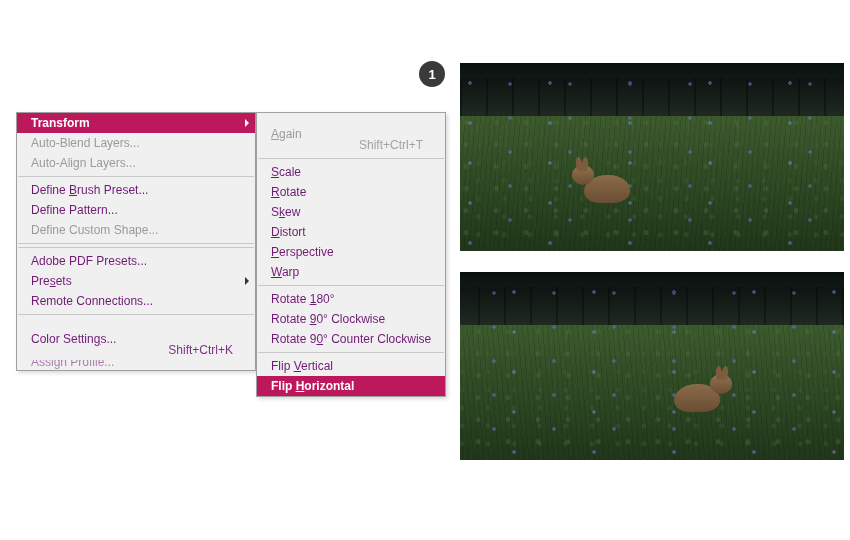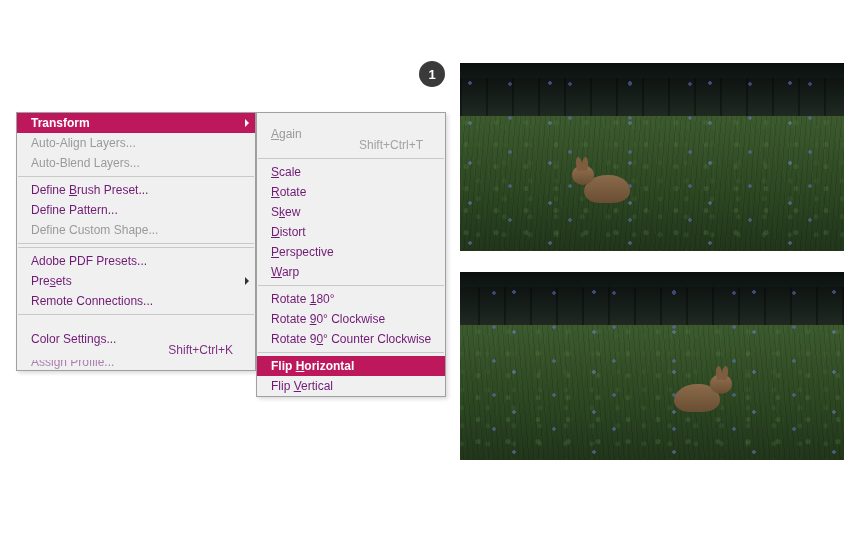--- a/index.html
+++ b/index.html
@@ -187,24 +187,24 @@
       <span class="ear e2"></span>
   </div>
 </div>
 
 <div id="menu-left" class="menu">
   <div class="menu-item highlight">
     <span>Transform</span>
     <span class="submenu-caret"></span>
   </div>
   <div class="menu-item disabled">
+    <span>Auto-Blend Layers...</span>
+  </div>
+  <div class="menu-item disabled">
     <span>Auto-Align Layers...</span>
-  </div>
-  <div class="menu-item disabled">
-    <span>Auto-Blend Layers...</span>
   </div>
   <div class="menu-sep"></div>
   <div class="menu-item">
     <span><span>Define </span><span class="underline">B</span><span>rush Preset...</span></span>
   </div>
   <div class="menu-item">
     <span>Define Pattern...</span>
   </div>
   <div class="menu-item disabled">
     <span>Define Custom Shape...</span>
@@ -259,19 +259,19 @@
   <div class="menu-item">
     <span><span>Rotate </span><span class="underline">1</span><span>80°</span></span>
   </div>
   <div class="menu-item">
     <span><span>Rotate </span><span class="underline">9</span><span>0° Clockwise</span></span>
   </div>
   <div class="menu-item">
     <span><span>Rotate 9</span><span class="underline">0</span><span>° Counter Clockwise</span></span>
   </div>
   <div class="menu-sep"></div>
+  <div class="menu-item">
+    <span><span>Flip </span><span class="underline">V</span><span>ertical</span></span>
+  </div>
   <div class="menu-item highlight">
     <span><span>Flip </span><span class="underline">H</span><span>orizontal</span></span>
   </div>
-  <div class="menu-item">
-    <span><span>Flip </span><span class="underline">V</span><span>ertical</span></span>
-  </div>
 </div>
 
 </body></html>

